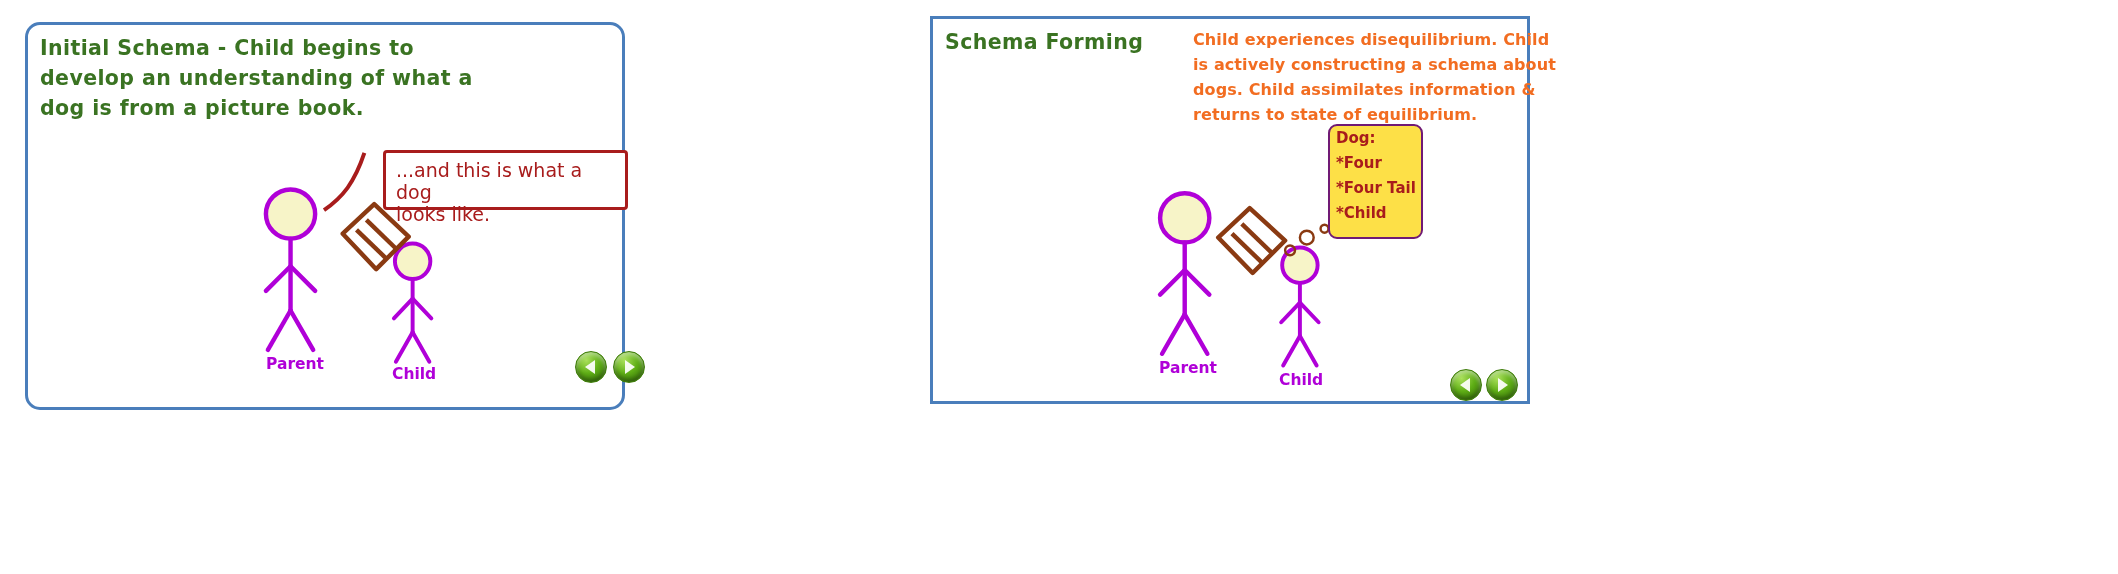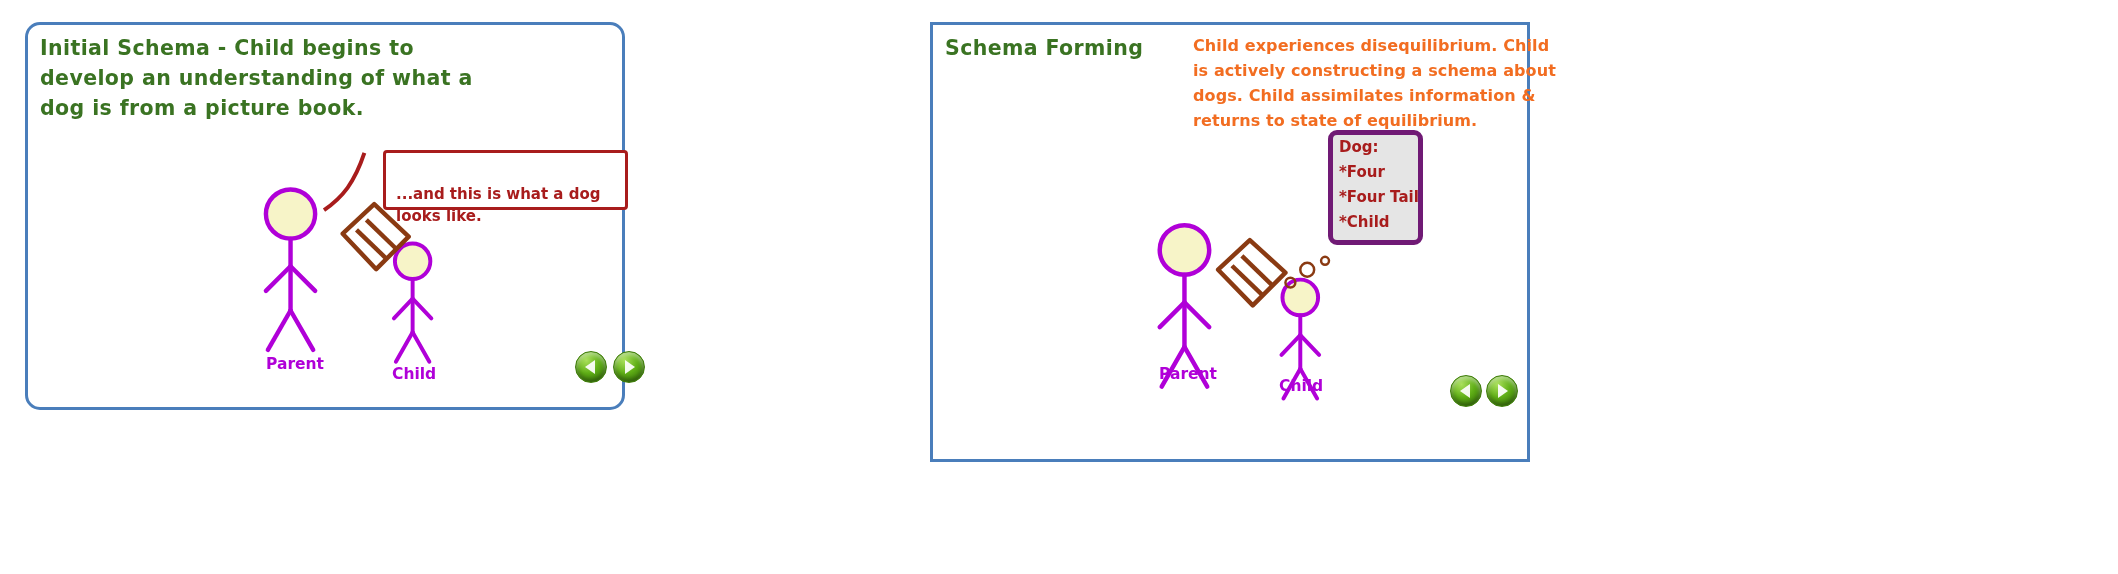--- a/index.html
+++ b/index.html
@@ -1,21 +1,21 @@
 <!DOCTYPE html>
 <html><head>
 <meta charset="utf-8">
 <style>
   html,body{margin:0;padding:0;background:#ffffff;}
   body{width:2118px;height:574px;position:relative;
        font-family:"DejaVu Sans","Liberation Sans",sans-serif;overflow:hidden;}
 
   .slide{position:absolute;background:#ffffff;border:3px solid #4a7ebb;box-sizing:border-box;}
   #slide-left{left:25px;top:22px;width:600px;height:388px;border-radius:15px;}
-  #slide-right{left:930px;top:22px;width:600px;height:440px;}
+  #slide-right{left:930px;top:16px;width:600px;height:388px;}
 
   
   .heading{position:absolute;color:#3a7322;font-weight:bold;
            font-family:"DejaVu Sans","Liberation Sans",sans-serif;
            letter-spacing:.4px;}
   #left-heading{left:12px;top:8px;width:470px;font-size:20.5px;line-height:30px;}
   #right-heading{left:12px;top:8px;width:200px;font-size:20.5px;line-height:30px;}
 
   .body-orange{position:absolute;color:#f26d21;font-weight:bold;font-size:16px;
                line-height:25px;letter-spacing:.1px;}
@@ -24,25 +24,25 @@
   
   .fig-wrap{position:absolute;left:0;top:0;width:100%;height:100%;pointer-events:none;}
 
   .name-label{position:absolute;color:#b000d8;font-weight:bold;font-size:15.5px;
               white-space:nowrap;}
 
   
   #bubble-left{position:absolute;left:355px;top:125px;width:245px;height:60px;
                border:3px solid #a81c1c;border-radius:4px;background:#fff;box-sizing:border-box;}
   #bubble-left .btxt{position:absolute;left:10px;top:6px;width:225px;color:#a81c1c;
-                     font-weight:bold;font-size:15px;line-height:22px;margin-top:24px;}
+                     font-weight:normal;font-size:19px;line-height:22px;}
 
   
   #thoughtbox{position:absolute;left:395px;top:105px;width:95px;height:115px;
-              border:5px solid #701a75;border-radius:9px;background:#e5e5e5;box-sizing:border-box;}
+              border:2px solid #701a75;border-radius:9px;background:#fde047;box-sizing:border-box;}
   #thoughtbox .tline{color:#a81c1c;font-weight:bold;font-size:15px;line-height:25px;
                      padding-left:6px;white-space:nowrap;}
 
   
   .navbtn{position:absolute;width:30px;height:30px;border-radius:50%;
           background:radial-gradient(circle at 35% 28%, #a9e05a 0%, #5fae16 45%, #2f6b06 100%);
           border:1px solid #3d7c08;box-shadow:inset 0 -3px 5px rgba(0,0,0,.35),
           inset 0 3px 4px rgba(255,255,255,.5);}
   .navbtn svg{position:absolute;left:0;top:0;}
 </style>

